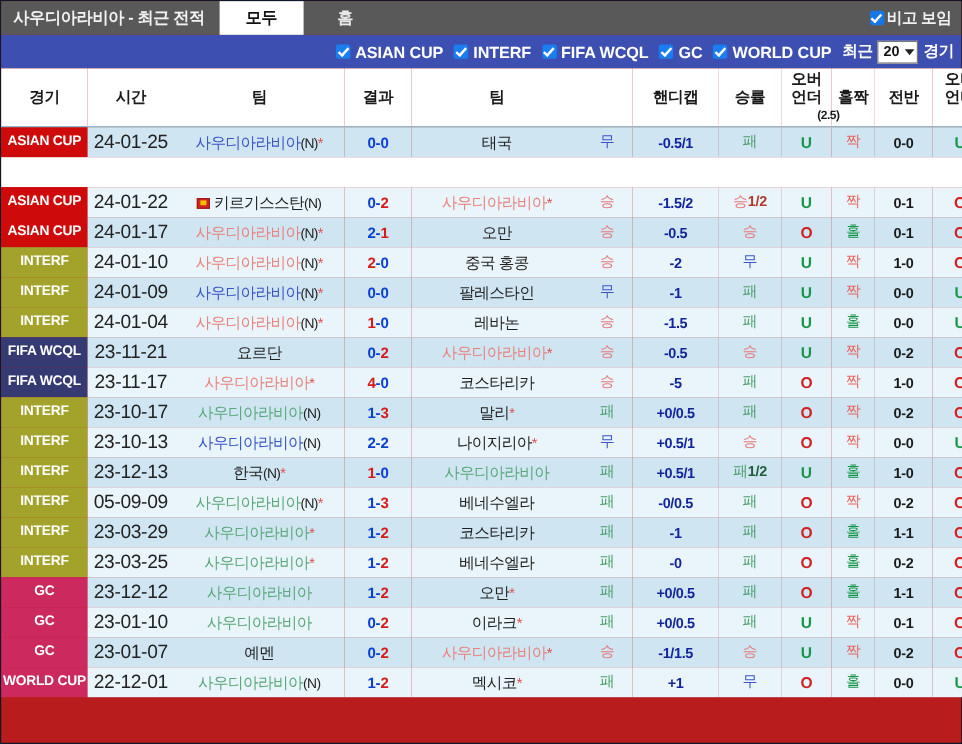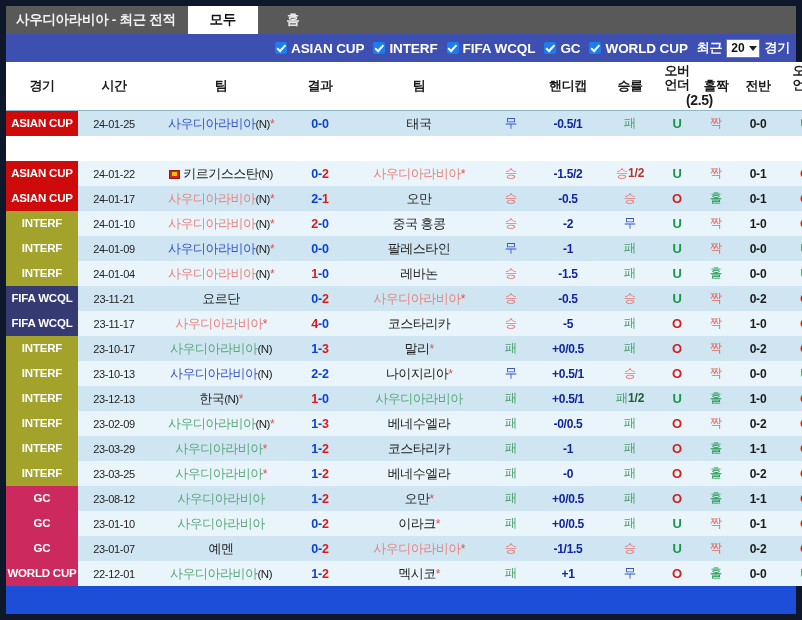--- a/index.html
+++ b/index.html
@@ -2,21 +2,21 @@
 <html><head>
 <meta charset="utf-8">
 <style>
   html,body{margin:0;padding:0;}
   body{
     width:802px;height:620px;overflow:hidden;
     font-family:"Liberation Sans","DejaVu Sans",sans-serif;
     background:#ffffff;
     -webkit-font-smoothing:antialiased;
   }
-  .wrap{width:802px;height:620px;position:relative;border:6px solid #0f172a;box-sizing:border-box;background:#1d4ed8;}
+  .wrap{width:802px;height:620px;position:relative;border:1px solid #0f172a;box-sizing:border-box;background:#b91c1c;}
 
   
   .titlebar{
     height:28px;background:#595959;display:flex;align-items:stretch;
     position:relative;
   }
   .title-text{
     color:#f2f2f2;font-size:13.5px;font-weight:bold;
     display:flex;align-items:center;padding:0 12px 0 10px;
     letter-spacing:-0.3px;
@@ -65,39 +65,39 @@
 
   
   table{border-collapse:collapse;width:800px;table-layout:fixed;}
   th,td{padding:0;font-size:12.5px;}
 
   thead th{
     background:#ffffff;color:#1a1a1a;font-size:13px;font-weight:bold;
     height:48px;vertical-align:middle;text-align:center;
     border-bottom:1px solid #8fb8cc;letter-spacing:-0.4px;line-height:1.12;
   }
-  .hd-sub{font-size:14px;margin-left:30px;}
+  .hd-sub{font-size:10px;margin-left:30px;}
 
   tbody tr{height:25px;}
   tbody td{
     text-align:center;vertical-align:middle;height:25px;
     font-size:12.5px;letter-spacing:-0.2px;
   }
   tr.rA td{background:#cfe6f2;}
   tr.rB td{background:#e9f5fa;}
   tr.gap td{background:#ffffff;height:24px;border:none;}
 
   .badge{
     color:#ffffff;font-size:11.5px;font-weight:bold;
     line-height:1.05;padding:0 1px;text-align:center;
     letter-spacing:-0.2px;word-break:break-word;
   }
   td.badge-cell{padding:0;}
 
-  .date{color:#222;font-size:11px;font-weight:normal;letter-spacing:-0.3px;}
+  .date{color:#222;font-size:16px;font-weight:normal;letter-spacing:-0.3px;}
   .team{font-size:13px;font-weight:normal;letter-spacing:-0.5px;}
   .team .nn{font-size:11.5px;}
   .star{font-size:12px;}
 
   .score{font-weight:bold;font-size:12.5px;letter-spacing:-0.2px;}
   .s-blue{color:#0a3fd4;}
   .s-red{color:#d81a1a;}
 
   .k-win{color:#e87a7a;}        
   .k-lose{color:#4a9e6a;}       
@@ -127,20 +127,24 @@
 </style>
 </head>
 <body>
 
 <div class="wrap">
 
   <div class="titlebar">
     <div class="title-text">사우디아라비아 - 최근 전적</div>
     <div class="tab active">모두</div>
     <div class="tab inactive">홈</div>
+    <div class="titlebar-right">
+      <span class="cb"></span>
+      <span class="remark-label">비고 보임</span>
+    </div>
   </div>
 
   <div class="filterbar">
     <div class="filter-item">
       <span class="cb"></span>
       <span class="filter-label">ASIAN CUP</span>
     </div>
     <div class="filter-item">
       <span class="cb"></span>
       <span class="filter-label">INTERF</span>
@@ -381,21 +385,21 @@
           <td><span class="k-lose">패</span><span class="frac-d">1/2</span></td>
           <td><span class="ou-u">U</span></td>
           <td><span class="hj-hol">홀</span></td>
           <td><span class="half">1-0</span></td>
           <td><span class="ou-o">O</span></td>
         </tr>
         <tr class="rB">
           <td class="badge-cell" style="background: rgb(163, 163, 43);">
             <div class="badge">INTERF</div>
           </td>
-          <td><span class="date">23-02-09</span></td>
+          <td><span class="date">05-09-09</span></td>
           <td><span class="team" style="color:#5aa87a">사우디아라비아<span class="nn" style="color:#222">(N)</span><span class="star" style="color:#e05050">*</span></span></td>
           <td><span class="score s-blue">1</span><span class="score s-blue">-</span><span class="score s-red">3</span></td>
           <td><span class="team" style="color:#222222">베네수엘라</span></td>
           <td><span class="k-lose">패</span></td>
           <td><span class="hcp">-0/0.5</span></td>
           <td><span class="k-lose">패</span></td>
           <td><span class="ou-o">O</span></td>
           <td><span class="hj-jjak">짝</span></td>
           <td><span class="half">0-2</span></td>
           <td><span class="ou-o">O</span></td>
@@ -429,21 +433,21 @@
           <td><span class="k-lose">패</span></td>
           <td><span class="ou-o">O</span></td>
           <td><span class="hj-hol">홀</span></td>
           <td><span class="half">0-2</span></td>
           <td><span class="ou-o">O</span></td>
         </tr>
         <tr class="rA">
           <td class="badge-cell" style="background: rgb(204, 42, 94);">
             <div class="badge">GC</div>
           </td>
-          <td><span class="date">23-08-12</span></td>
+          <td><span class="date">23-12-12</span></td>
           <td><span class="team" style="color:#5aa87a">사우디아라비아</span></td>
           <td><span class="score s-blue">1</span><span class="score s-blue">-</span><span class="score s-red">2</span></td>
           <td><span class="team" style="color:#222222">오만<span class="star" style="color:#e05050">*</span></span></td>
           <td><span class="k-lose">패</span></td>
           <td><span class="hcp">+0/0.5</span></td>
           <td><span class="k-lose">패</span></td>
           <td><span class="ou-o">O</span></td>
           <td><span class="hj-hol">홀</span></td>
           <td><span class="half">1-1</span></td>
           <td><span class="ou-o">O</span></td>

